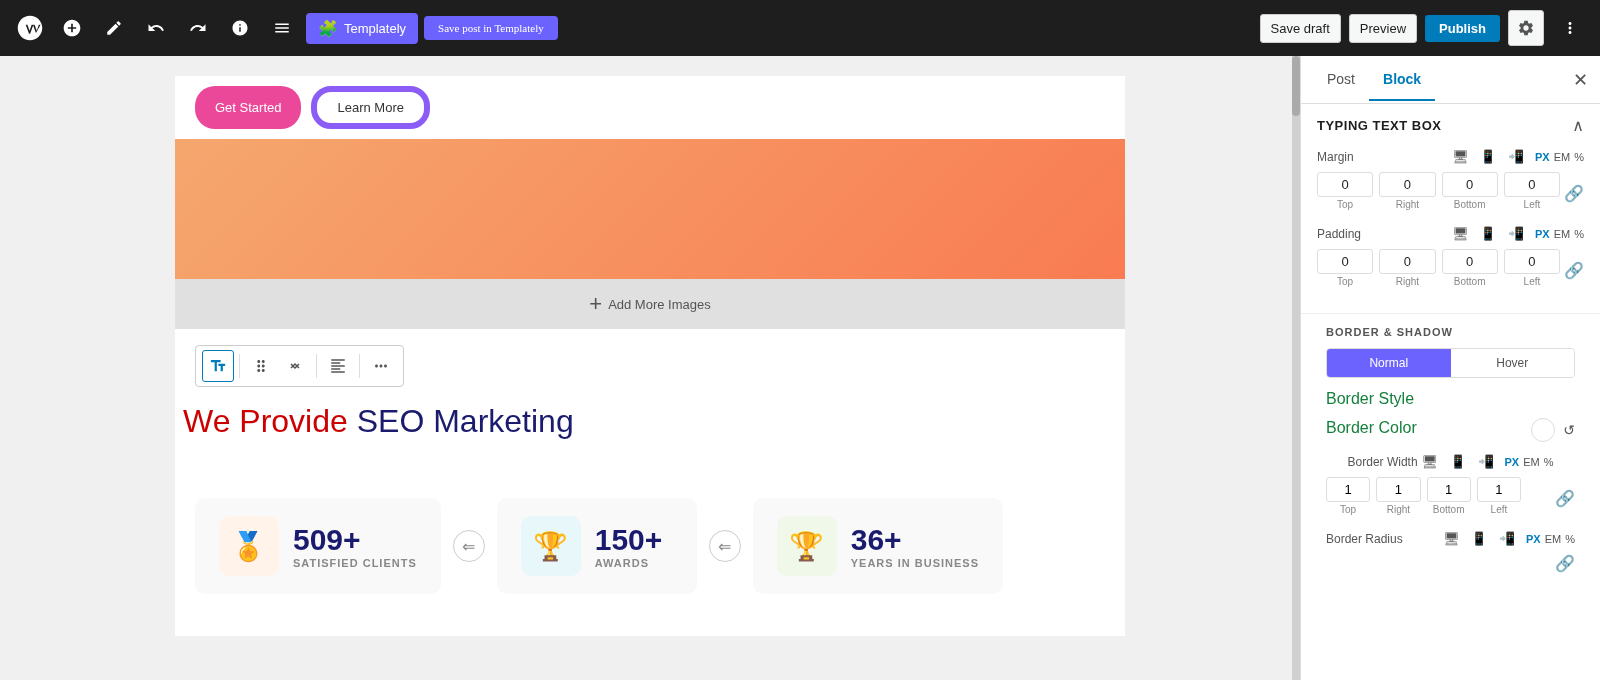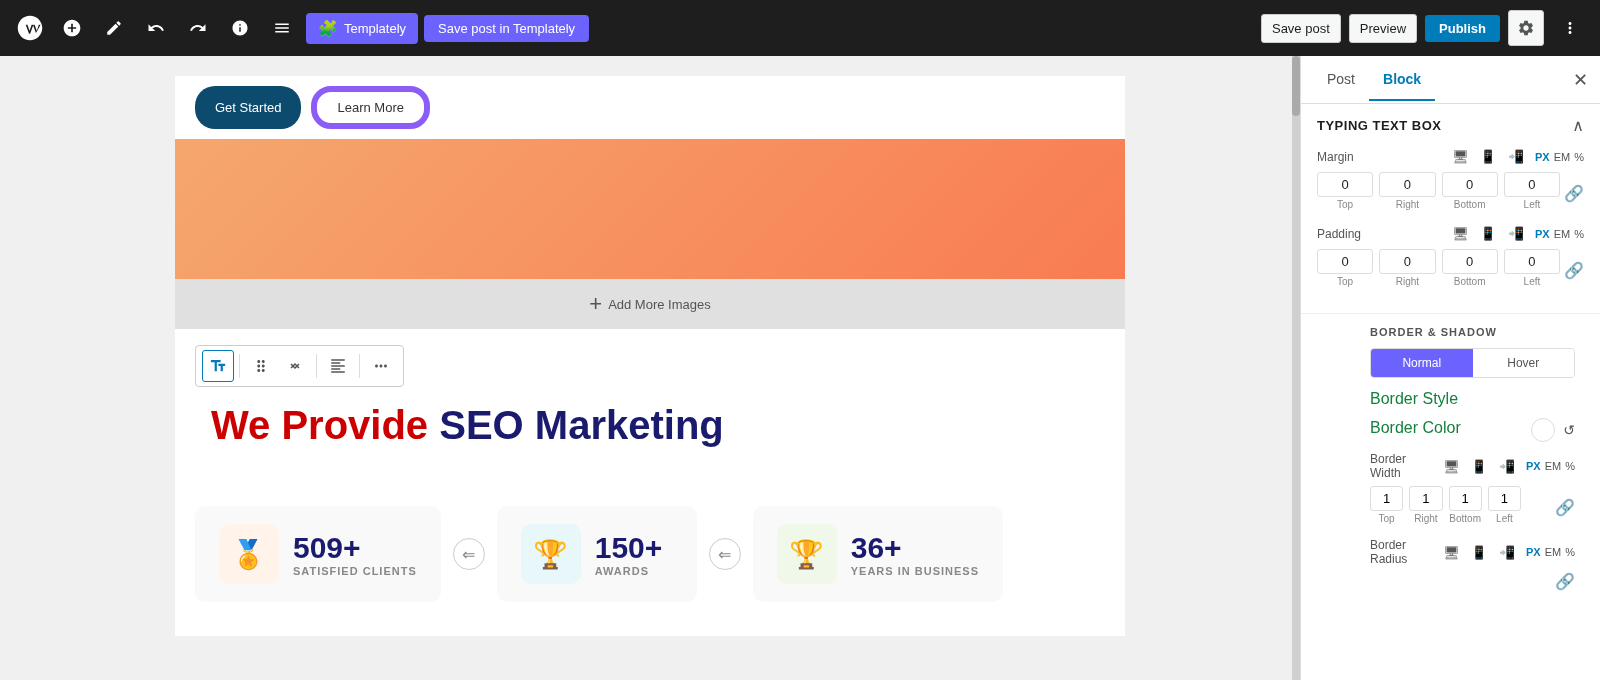--- a/index.html
+++ b/index.html
@@ -22,21 +22,21 @@
       justify-content: center; color: #fff;
     }
     .toolbar-btn-blue {
       background: #007cba; color: #fff; border: none; border-radius: 4px;
       padding: 6px 14px; cursor: pointer; font-size: 13px; font-weight: 500;
       display: flex; align-items: center; gap: 6px;
     }
     .toolbar-btn-blue.templately { background: #6c63ff; padding: 6px 12px; }
     .toolbar-btn-save-templately {
       background: #6c63ff; color: #fff; border: none; border-radius: 4px;
-      padding: 6px 14px; cursor: pointer; font-size: 13px; font-weight: 500;
+      padding: 6px 14px; cursor: pointer; font-size: 11px; font-weight: 500; font-family: Liberation Serif, serif;
     }
     .toolbar-spacer { flex: 1; }
     .toolbar-right { display: flex; align-items: center; gap: 8px; }
     .save-draft-btn {
       background: transparent; border: none; color: #1e1e1e; 
       font-size: 13px; cursor: pointer; padding: 6px 10px;
       background: #f6f7f7; border: 1px solid #ccc; border-radius: 3px;
     }
     .preview-btn {
       background: transparent; border: none; color: #1e1e1e;
@@ -72,21 +72,21 @@
     .canvas {
       background: #fff; width: 100%; max-width: 950px; min-height: 560px;
       position: relative;
     }
 
     
     .top-buttons-row {
       display: flex; gap: 10px; padding: 10px 20px;
     }
     .btn-orange {
-      background: #0c4a6e; color: #fff; border: none; border-radius: 20px;
+      background: #ec4899; color: #fff; border: none; border-radius: 20px;
       padding: 8px 20px; font-size: 13px; cursor: pointer;
     }
     .btn-outline {
       background: transparent; color: #333; border: 6px solid #8b5cf6; border-radius: 20px;
       padding: 8px 20px; font-size: 13px; cursor: pointer;
     }
 
     
     .image-area {
       width: 100%; height: 140px; background: linear-gradient(135deg, #f5a76e, #f97b52);
@@ -110,21 +110,21 @@
     .block-toolbar-btn {
       width: 32px; height: 32px; border: none; background: transparent;
       border-radius: 3px; cursor: pointer; display: flex; align-items: center; justify-content: center;
       color: #555;
     }
     .block-toolbar-btn.active { border: 1px solid #007cba; color: #007cba; }
     .block-toolbar-divider { width: 1px; height: 24px; background: #ddd; margin: 0 3px; }
 
     
     .text-content {
-      padding: 8px 36px; font-size: 40px; font-weight: 700; color: #1a1a6e;
+      padding: 8px 8px; font-size: 32px; font-weight: 400; color: #1a1a6e;
     }
     .text-red { color: #cc0000; }
 
     
     .stats-row {
       display: flex; align-items: center; padding: 20px 20px; gap: 0;
       margin-top: 30px;
     }
     .stat-card {
       display: flex; align-items: center; gap: 14px;
@@ -206,21 +206,21 @@
     .spacing-input-wrap {
       display: flex; flex-direction: column; align-items: center; gap: 2px;
     }
     .spacing-input {
       width: 100%; border: 1px solid #ddd; border-radius: 3px; padding: 4px 6px;
       font-size: 13px; text-align: center; color: #1e1e1e;
     }
     .spacing-input-label { font-size: 10px; color: #888; }
 
     
-    .border-shadow-section { padding: 12px 25px; margin-left: 44px; }
+    .border-shadow-section { padding: 12px 25px; }
     .border-shadow-title { font-size: 11px; font-weight: 700; color: #555; text-transform: uppercase; letter-spacing: 1px; margin-bottom: 10px; }
 
     
     .toggle-group {
       display: flex; border: 1px solid #ddd; border-radius: 4px; overflow: hidden;
       margin-bottom: 12px;
       justify-content: space-between;
     }
     .toggle-btn {
       flex: 1; padding: 7px; font-size: 12px; border: none; cursor: pointer; text-align: center;
@@ -241,21 +241,21 @@
       content: '▼'; position: absolute; right: 10px; top: 50%; transform: translateY(-50%);
       font-size: 10px; color: #555; pointer-events: none;
     }
 
     
     .color-row { display: flex; align-items: center; gap: 8px; margin-bottom: 10px; }
     .color-swatch { width: 24px; height: 24px; border-radius: 50%; border: 1px solid #ddd; background: #fff; cursor: pointer; }
     .color-refresh { background: transparent; border: none; cursor: pointer; color: #555; font-size: 14px; }
 
     
-    .border-width-header { display: flex; align-items: center; justify-content: space-between; margin-bottom: 6px; }
+    .border-width-header { display: flex; align-items: center; justify-content: center; margin-bottom: 6px; }
     .border-width-label { font-size: 12px; color: #555; }
     .border-width-units { display: flex; gap: 4px; font-size: 11px; }
     .border-width-unit { cursor: pointer; color: #555; }
     .border-width-unit.active { color: #007cba; font-weight: 700; }
 
     .border-width-grid { display: grid; grid-template-columns: repeat(4, 1fr) 24px; gap: 6px; align-items: end; margin-bottom: 4px; }
     .bw-input-wrap { display: flex; flex-direction: column; align-items: center; gap: 2px; }
     .bw-input { width: 100%; border: 1px solid #ddd; border-radius: 3px; padding: 4px; font-size: 13px; text-align: center; }
     .bw-label { font-size: 10px; color: #888; }
 
@@ -313,21 +313,21 @@
       </svg>
   </button>
   <button class="toolbar-btn-blue templately">
     <span style="font-size:16px;">🧩</span>
     <span>Templately</span>
   </button>
   <button class="toolbar-btn-save-templately">Save post in Templately</button>
 
   <div class="toolbar-spacer"></div>
   <div class="toolbar-right">
-    <button class="save-draft-btn">Save post</button>
+    <button class="save-draft-btn">Save draft</button>
     <button class="preview-btn">Preview</button>
     <button class="publish-btn">Publish</button>
     <div class="settings-btn">
       <svg width="18" height="18" viewBox="0 0 24 24" fill="#555">
           <path d="M19.14 12.94c.04-.3.06-.61.06-.94 0-.32-.02-.64-.07-.94l2.03-1.58c.18-.14.23-.41.12-.61l-1.92-3.32c-.12-.22-.37-.29-.59-.22l-2.39.96c-.5-.38-1.03-.7-1.62-.94l-.36-2.54c-.04-.24-.24-.41-.48-.41h-3.84c-.24 0-.43.17-.47.41l-.36 2.54c-.59.24-1.13.57-1.62.94l-2.39-.96c-.22-.08-.47 0-.59.22L2.74 8.87c-.12.21-.08.47.12.61l2.03 1.58c-.05.3-.09.63-.09.94s.02.64.07.94l-2.03 1.58c-.18.14-.23.41-.12.61l1.92 3.32c.12.22.37.29.59.22l2.39-.96c.5.38 1.03.7 1.62.94l.36 2.54c.05.24.24.41.48.41h3.84c.24 0 .44-.17.47-.41l.36-2.54c.59-.24 1.13-.56 1.62-.94l2.39.96c.22.08.47 0 .59-.22l1.92-3.32c.12-.22.07-.47-.12-.61l-2.01-1.58zM12 15.6c-1.98 0-3.6-1.62-3.6-3.6s1.62-3.6 3.6-3.6 3.6 1.62 3.6 3.6-1.62 3.6-3.6 3.6z"></path>
         </svg>
     </div>
     <button class="more-btn">
       <svg width="18" height="18" viewBox="0 0 24 24" fill="white">
           <path d="M12 8c1.1 0 2-.9 2-2s-.9-2-2-2-2 .9-2 2 .9 2 2 2zm0 2c-1.1 0-2 .9-2 2s.9 2 2 2 2-.9 2-2-.9-2-2-2zm0 6c-1.1 0-2 .9-2 2s.9 2 2 2 2-.9 2-2-.9-2-2-2z"></path>

